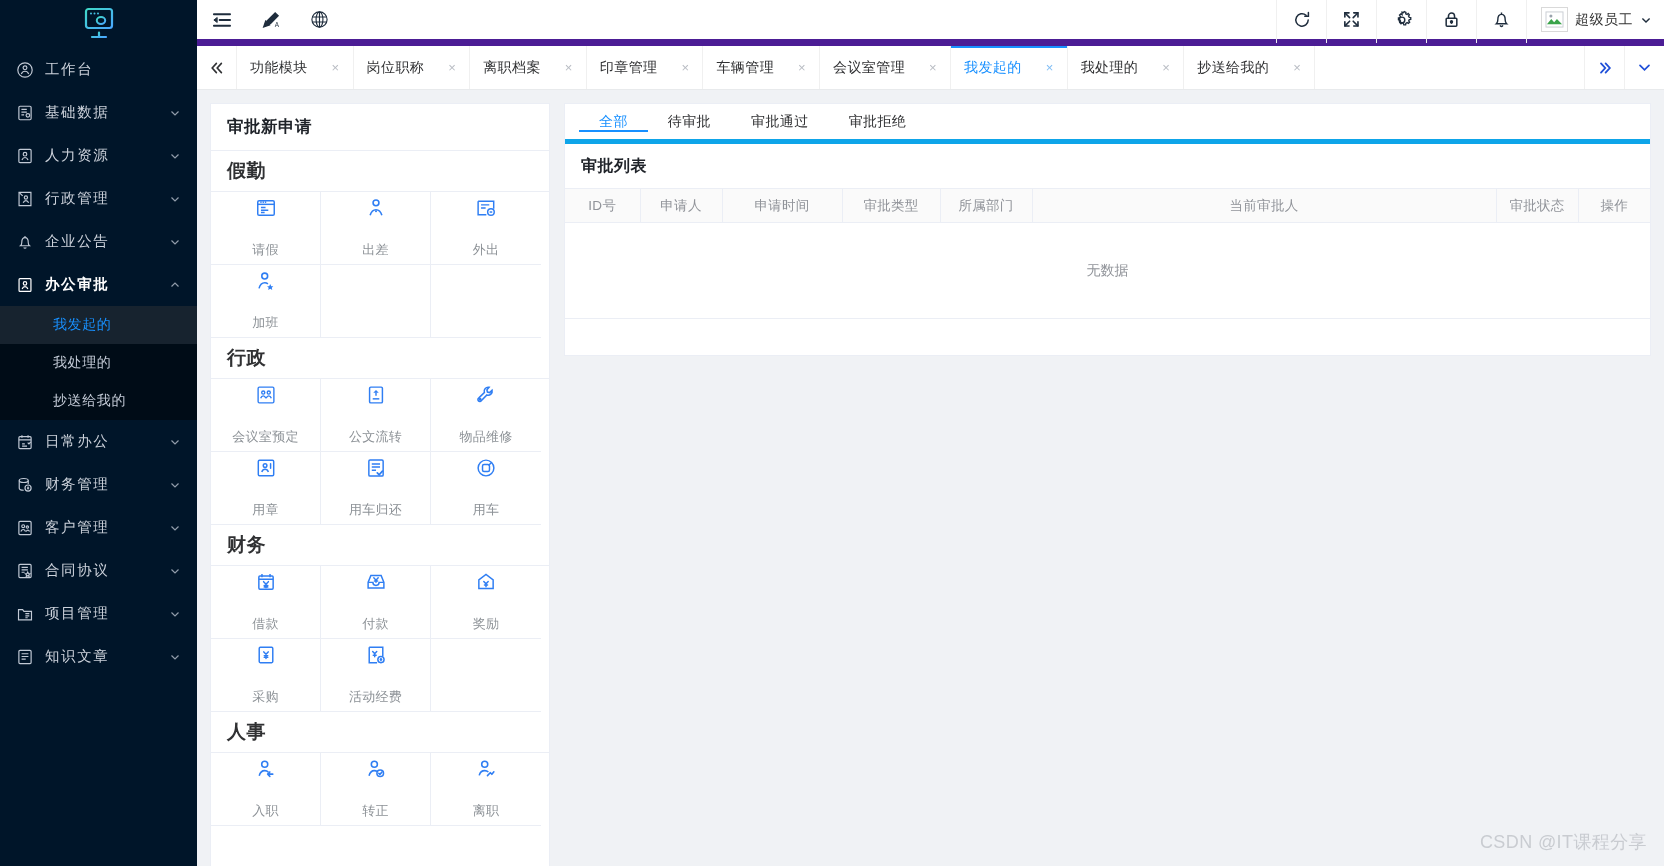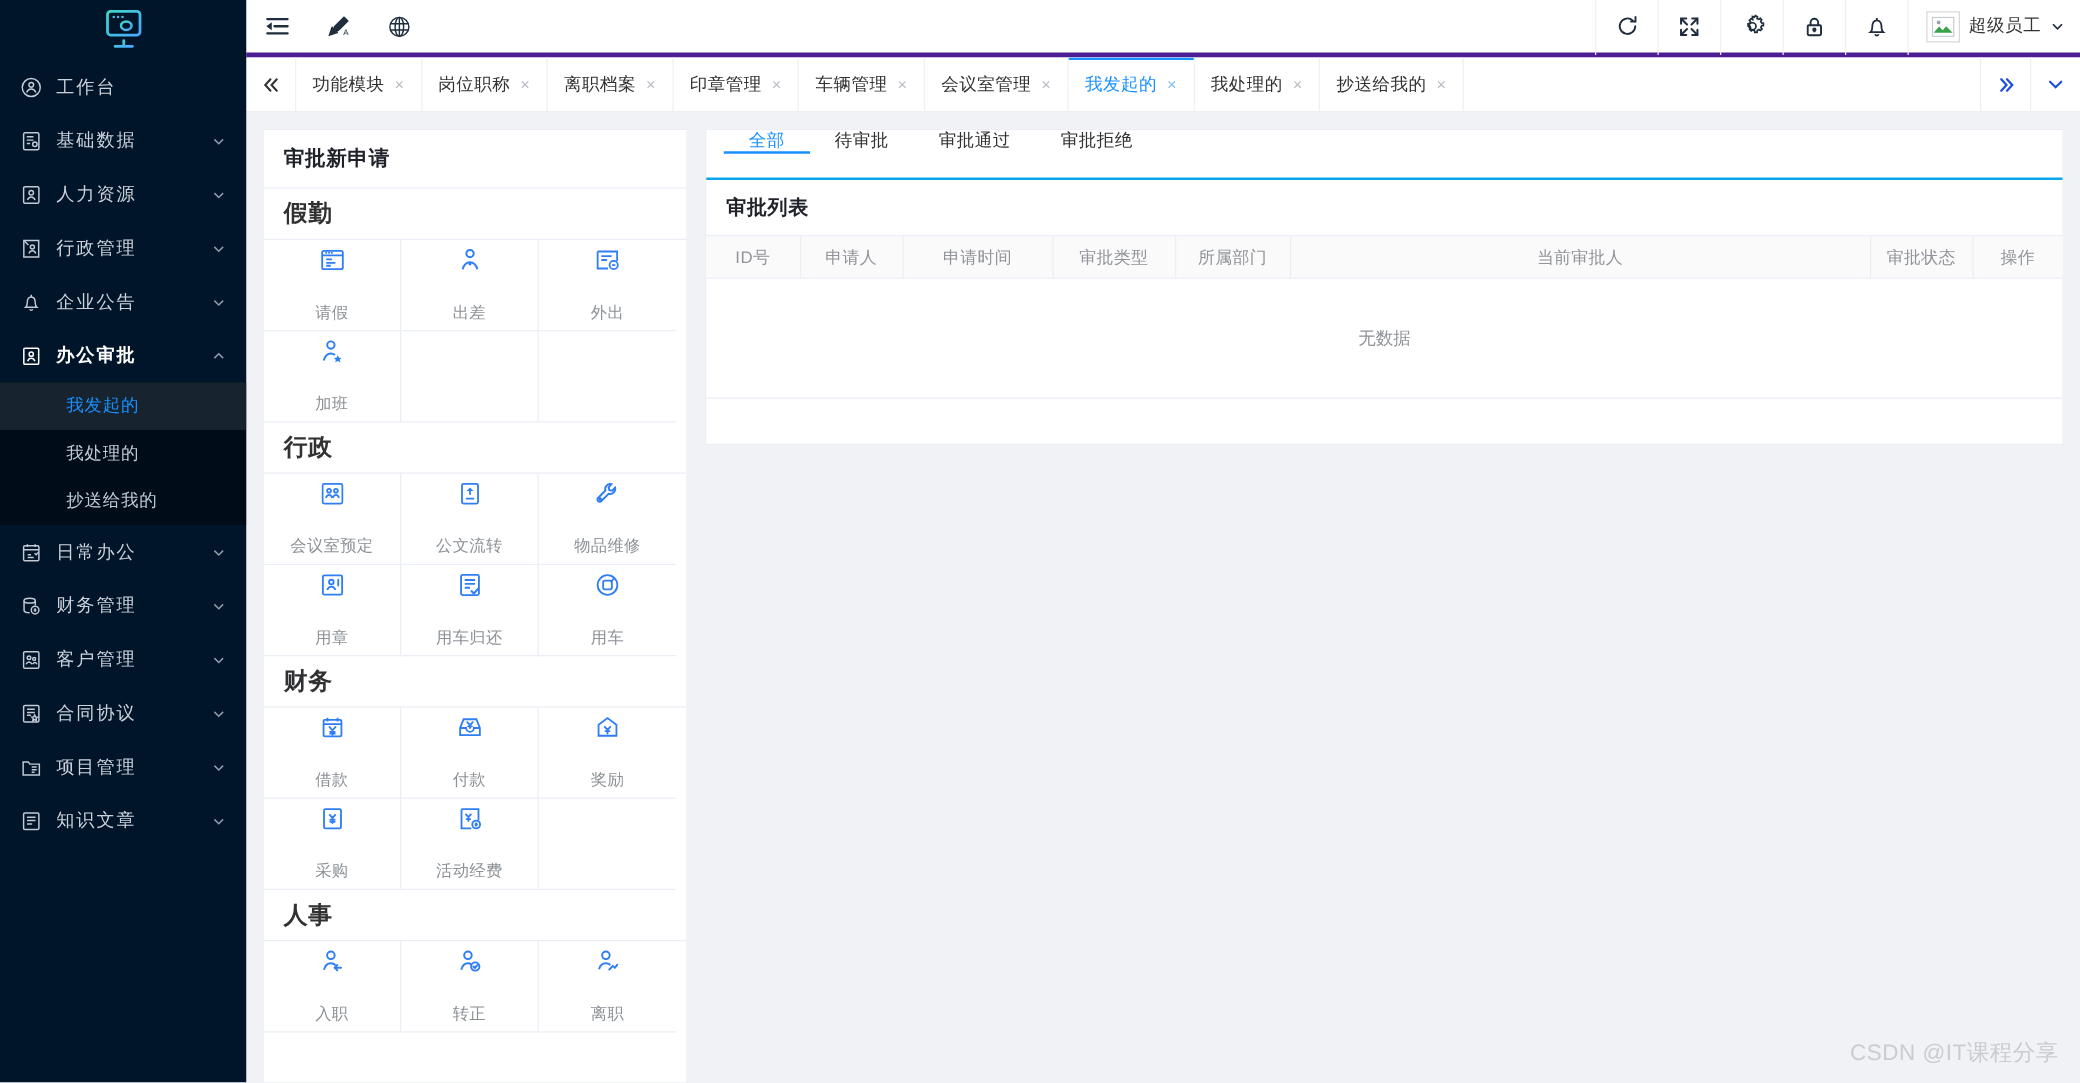--- a/index.html
+++ b/index.html
@@ -42,21 +42,21 @@
     letter-spacing: .6px; cursor: pointer;
   }
   .submenu-item.active { background: #17232f; color: #1890ff; }
 
   
   .main { flex: 1; display: flex; flex-direction: column; height: 866px; min-width: 0; }
 
   
   .header {
     height: 46px; background: #fff; display: flex; align-items: center;
-    border-bottom: 4px solid #4c1d95; flex: 0 0 46px;
+    border-bottom: 7px solid #4c1d95; flex: 0 0 46px;
   }
   .hd-btn {
     width: 49px; height: 46px; display: flex; align-items: center; justify-content: center;
     cursor: pointer;
   }
   .hd-spacer { flex: 1; }
   .hd-right { display: flex; align-items: center; height: 46px; }
   .hd-right .hd-btn { border-left: 1px solid #f0f0f0; width: 50px; }
   .user-box {
     display: flex; align-items: center; gap: 7px; height: 46px;
@@ -73,21 +73,21 @@
     height: 44px; background: #fff; display: flex; align-items: stretch;
     border-bottom: 1px solid #e8eaec; flex: 0 0 44px;
   }
   .tab-arrow {
     width: 40px; display: flex; align-items: center; justify-content: center;
     cursor: pointer; color: #303133;
   }
   .tabbar .tab-arrow.left { border-right: 1px solid #f0f0f0; }
   .tabs-scroll { display: flex; align-items: stretch; flex: 1; min-width: 0; overflow: hidden; }
   .tab {
-    display: flex; align-items: center; gap: 8px;
+    display: flex; align-items: center; gap: 24px;
     padding: 0 13px; font-size: 14px; color: #303133;
     border-right: 1px solid #f0f0f0; cursor: pointer;
     white-space: nowrap; position: relative; letter-spacing: .4px;
   }
   .tab.active { color: #1890ff; }
   .tab.active::before {
     content: ""; position: absolute; left: 0; right: 0; top: 0; height: 2px; background: #1890ff;
   }
   .tab .tab-x { font-size: 13px; color: #b8bcc3; line-height: 1; }
   .tab.active .tab-x { color: #7fbdf5; }
@@ -125,22 +125,22 @@
   .tile:nth-child(3n) { border-right: none; }
   .tile .t-icon { width: 22px; height: 22px; color: #2f7ef3; }
   .tile .t-label { font-size: 13px; color: #8c9196; letter-spacing: .3px; }
 
   
   .list-card {
     flex: 1; min-width: 0; background: #fff; border: 1px solid #ebeef5;
     align-self: flex-start; display: flex; flex-direction: column;
   }
   .filter-tabs {
-    height: 40px; display: flex; align-items: flex-start;
-    border-bottom: 2px solid #0ea5e9; padding: 0 14px;
+    height: 40px; display: flex; align-items: center;
+    border-bottom: 5px solid #0ea5e9; padding: 0 14px;
   }
   .ftab {
     display: flex; align-items: center; padding: 0 20px; font-size: 14px;
     color: #303133; cursor: pointer; position: relative; letter-spacing: .4px;
   }
   .ftab.active { color: #1890ff; }
   .ftab.active::after {
     content: ""; position: absolute; left: 0; right: 0; bottom: -1px; height: 2px; background: #1890ff;
   }
   .list-title {

